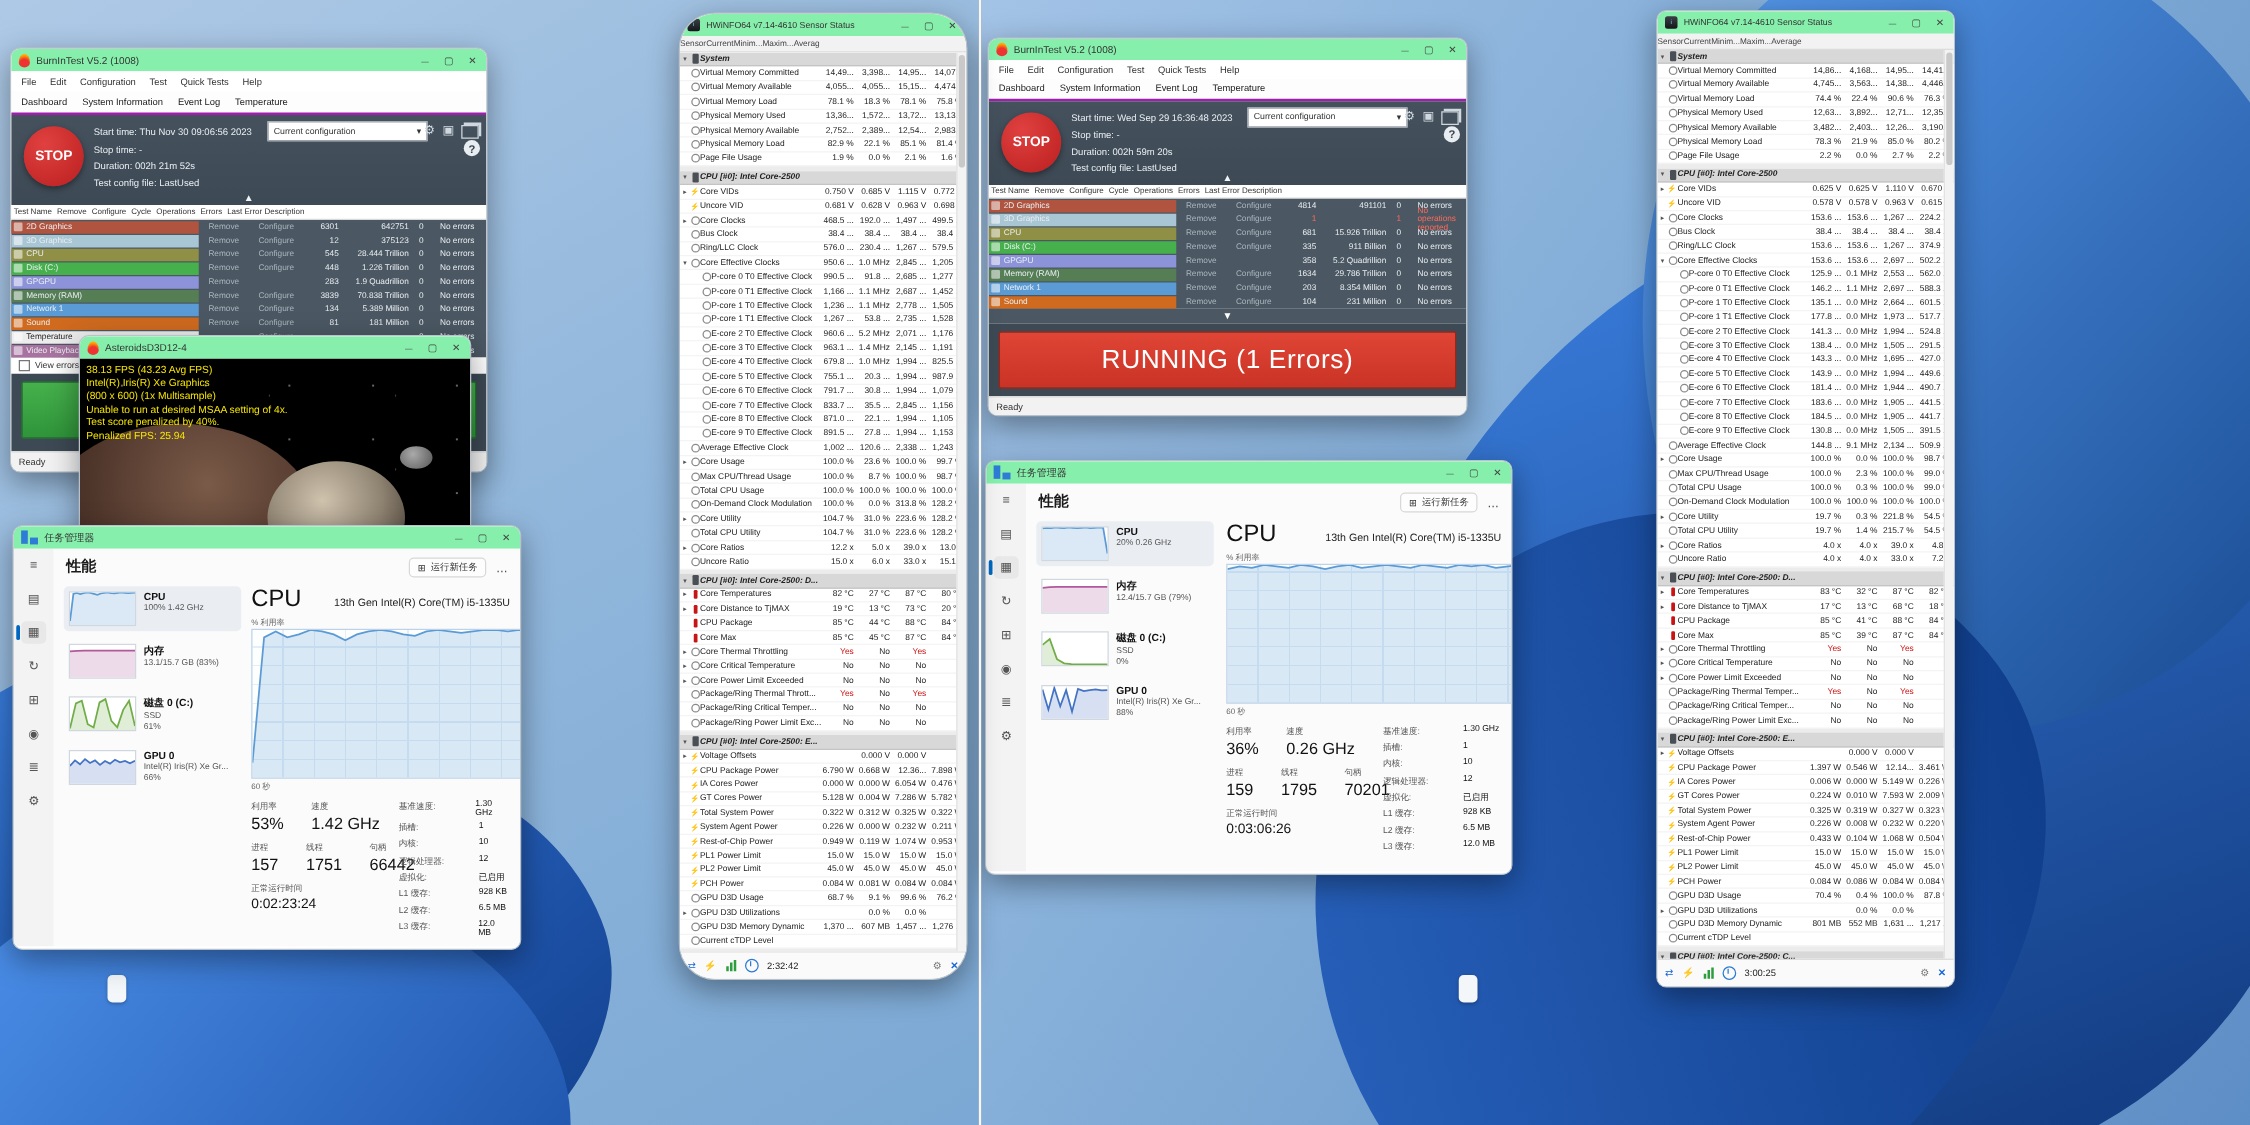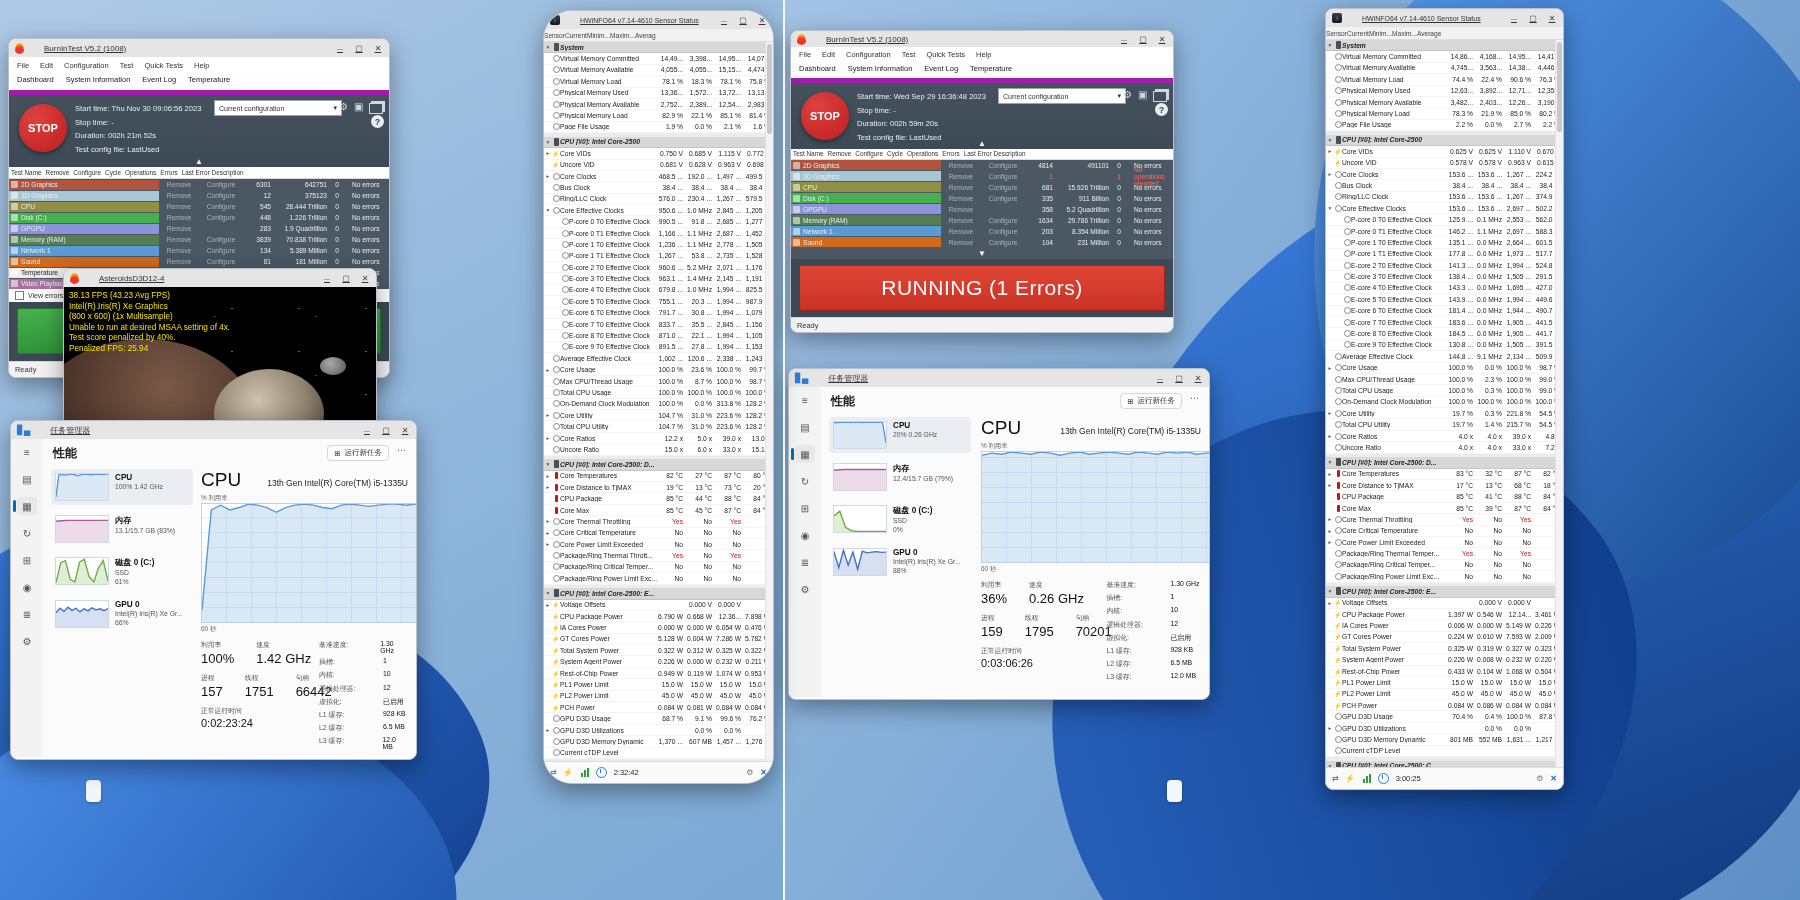--- a/index.html
+++ b/index.html
@@ -9,31 +9,31 @@
   
   .half{position:absolute;top:0;height:900px;overflow:hidden;}
   #halfL{left:0;width:783px;background:linear-gradient(150deg,#aec9e6 0%,#93b8dc 45%,#7ba8d4 100%);}
   #halfR{left:785px;width:1015px;background:linear-gradient(125deg,#a3c3e6 0%,#84aed8 40%,#5e8ec6 100%);}
   #divider{position:absolute;left:783px;top:0;width:2px;height:900px;background:#f5f8fb;z-index:50;}
   .petal{position:absolute;border-radius:52% 48% 55% 45%/60% 55% 45% 40%;}
   .tb-frag{position:absolute;width:15px;height:22px;background:#f4f7fa;border-radius:4px;box-shadow:0 1px 3px rgba(0,0,0,.3);}
 
   
   .win{position:absolute;background:#fff;border-radius:8px;box-shadow:0 8px 24px rgba(0,0,0,.38);overflow:hidden;border:1px solid #b9c2ca;}
-  .tbar{display:flex;align-items:center;height:18px;padding:0 6px;background:#e5e5e5;font-size:8px;color:#333;gap:20px;text-decoration:underline;}
+  .tbar{display:flex;align-items:center;height:18px;padding:0 6px;background:#86efac;font-size:8px;color:#333;gap:5px;}
   .tbar .ctrls{margin-left:auto;display:flex;gap:9px;color:#444;font-size:8px;align-items:center;}
   .ctl{width:10px;text-align:center;cursor:default;}
   .i-min::before{content:"—";font-size:6px;}
   .i-max::before{content:"▢";font-size:8px;}
   .i-cls::before{content:"✕";font-size:8px;}
 
   
   .bit-flame{width:9px;height:11px;background:radial-gradient(circle at 50% 75%,#e33 40%,#f90 70%,#fc3 100%);border-radius:50% 50% 50% 50%/65% 65% 35% 35%;}
   .bit-menu{display:flex;gap:11px;padding:2px 8px;font-size:7.5px;color:#333;background:#fff;height:12px;align-items:center;}
-  .bit-tabs{display:flex;gap:12px;padding:2px 8px;font-size:7.5px;color:#222;background:#fdfdfd;height:13px;border-bottom:5px solid #a21caf;}
+  .bit-tabs{display:flex;gap:12px;padding:2px 8px;font-size:7.5px;color:#222;background:#fdfdfd;height:13px;align-items:center;border-bottom:2px solid #a21caf;}
   .bit-dash{position:relative;height:72px;background:linear-gradient(180deg,#45525e,#3d4954);color:#e8eef3;}
   .stop-btn{position:absolute;left:10px;top:9px;width:48px;height:48px;border-radius:50%;background:radial-gradient(circle at 35% 30%,#e04040,#bb1f1f);display:flex;align-items:center;justify-content:center;color:#fff;font-weight:700;font-size:11px;box-shadow:0 2px 5px rgba(0,0,0,.4);}
   .bit-lines{position:absolute;left:66px;top:7px;font-size:7.6px;line-height:13.5px;white-space:nowrap;}
   .bit-dd{position:absolute;top:5px;width:118px;height:14px;background:#fff;border:1px solid #9aa2aa;color:#333;font-size:7px;display:flex;align-items:center;padding:0 4px;justify-content:space-between;}
   .bit-tools{position:absolute;top:6px;display:flex;gap:6px;color:#cfd8df;font-size:10px;}
   .i-gear::before{content:"⚙";}
   .i-save::before{content:"▣";}
   .i-help{width:13px;height:13px;border-radius:50%;background:#e8edf1;color:#39434d;font-size:9px;font-weight:700;display:flex;align-items:center;justify-content:center;}
   .i-dup{width:12px;height:9px;border:1px solid #cfd8df;box-shadow:2px -2px 0 #cfd8df;}
   .dash-arrow{position:absolute;bottom:1px;left:50%;transform:translateX(-50%);color:#f2f5f8;font-size:8px;}
@@ -67,21 +67,21 @@
   .blob{position:absolute;border-radius:50%;}
   .stars{position:absolute;inset:0;background-image:radial-gradient(#cccccc 1px,transparent 1px),radial-gradient(#888 1px,transparent 1px);background-size:67px 43px,101px 59px;opacity:.5;}
 
   
   .tm-body{display:flex;height:calc(100% - 20px);}
   .tm-rail{width:32px;background:#f3f3f3;display:flex;flex-direction:column;align-items:center;padding-top:4px;gap:9px;}
   .tm-ric{width:20px;height:18px;display:flex;align-items:center;justify-content:center;font-size:10px;color:#555;border-radius:4px;position:relative;}
   .tm-ric.sel{background:#e8e8e8;}
   .tm-ric.sel::before{content:"";position:absolute;left:-4px;top:3px;width:3px;height:12px;border-radius:2px;background:#0067c0;}
   .tm-main{flex:1;background:#fbfbfc;position:relative;overflow:hidden;}
-  .tm-head{display:flex;align-items:flex-start;padding:6px 10px 4px 10px;font-family:Liberation Serif, serif;}
+  .tm-head{display:flex;align-items:flex-end;padding:6px 10px 4px 10px;font-family:Liberation Serif, serif;}
   .tm-title{font-size:12px;font-weight:700;color:#1a1a1a;}
   .tm-runbtn{margin-left:auto;display:flex;align-items:center;gap:4px;font-size:7.5px;color:#333;border:1px solid #d8d8d8;background:#fdfdfd;border-radius:4px;padding:2px 6px;}
   .tm-more{margin-left:8px;color:#444;font-size:9px;}
   .tm-cards{position:absolute;left:8px;top:30px;width:142px;display:flex;flex-direction:column;gap:6px;}
   .tm-card{display:flex;gap:6px;padding:4px;border-radius:4px;align-items:flex-start;}
   .tm-card.sel{background:#eaeef3;}
   .spark{width:52px;height:26px;border:1px solid #d0d7de;background:#fff;flex:none;}
   .tm-card .lbl{font-size:8.2px;color:#111;font-weight:700;}
   .tm-card .sub{font-size:6.8px;color:#555;line-height:9px;}
   .tm-detail{position:absolute;top:30px;bottom:6px;right:8px;}
@@ -606,21 +606,21 @@
                 <path d="M0.00,90.00 L4.00,5.00 L8.00,1.00 L12.00,5.00 L16.00,3.00 L20.00,0.00 L24.00,1.00 L28.00,3.00 L32.00,7.00 L36.00,3.00 L40.00,1.00 L44.00,0.00 L48.00,1.00 L52.00,3.00 L56.00,4.00 L60.00,1.00 L64.00,0.00 L68.00,1.00 L72.00,2.00 L76.00,1.00 L80.00,0.00 L84.00,0.00 L88.00,1.00 L92.00,0.00 L96.00,1.00 L100.00,0.00" fill="none" stroke="currentColor" stroke-width="1.4" vector-effect="non-scaling-stroke"></path>
               </svg>
             </div>
           <div class="tm-xaxis">60 秒</div>
           <div class="tm-stats">
             <div class="tm-stat-l">
               <div class="srow">
 
               <div class="stat">
                     <div class="k">利用率</div>
-                    <div class="v">100%</div>
+                    <div class="v">53%</div>
                   </div>
                   <div class="stat">
                     <div class="k">速度</div>
                     <div class="v">1.42 GHz</div>
                   </div>
                 </div>
               <div class="srow">
 
               <div class="stat">
                     <div class="k">进程</div>

